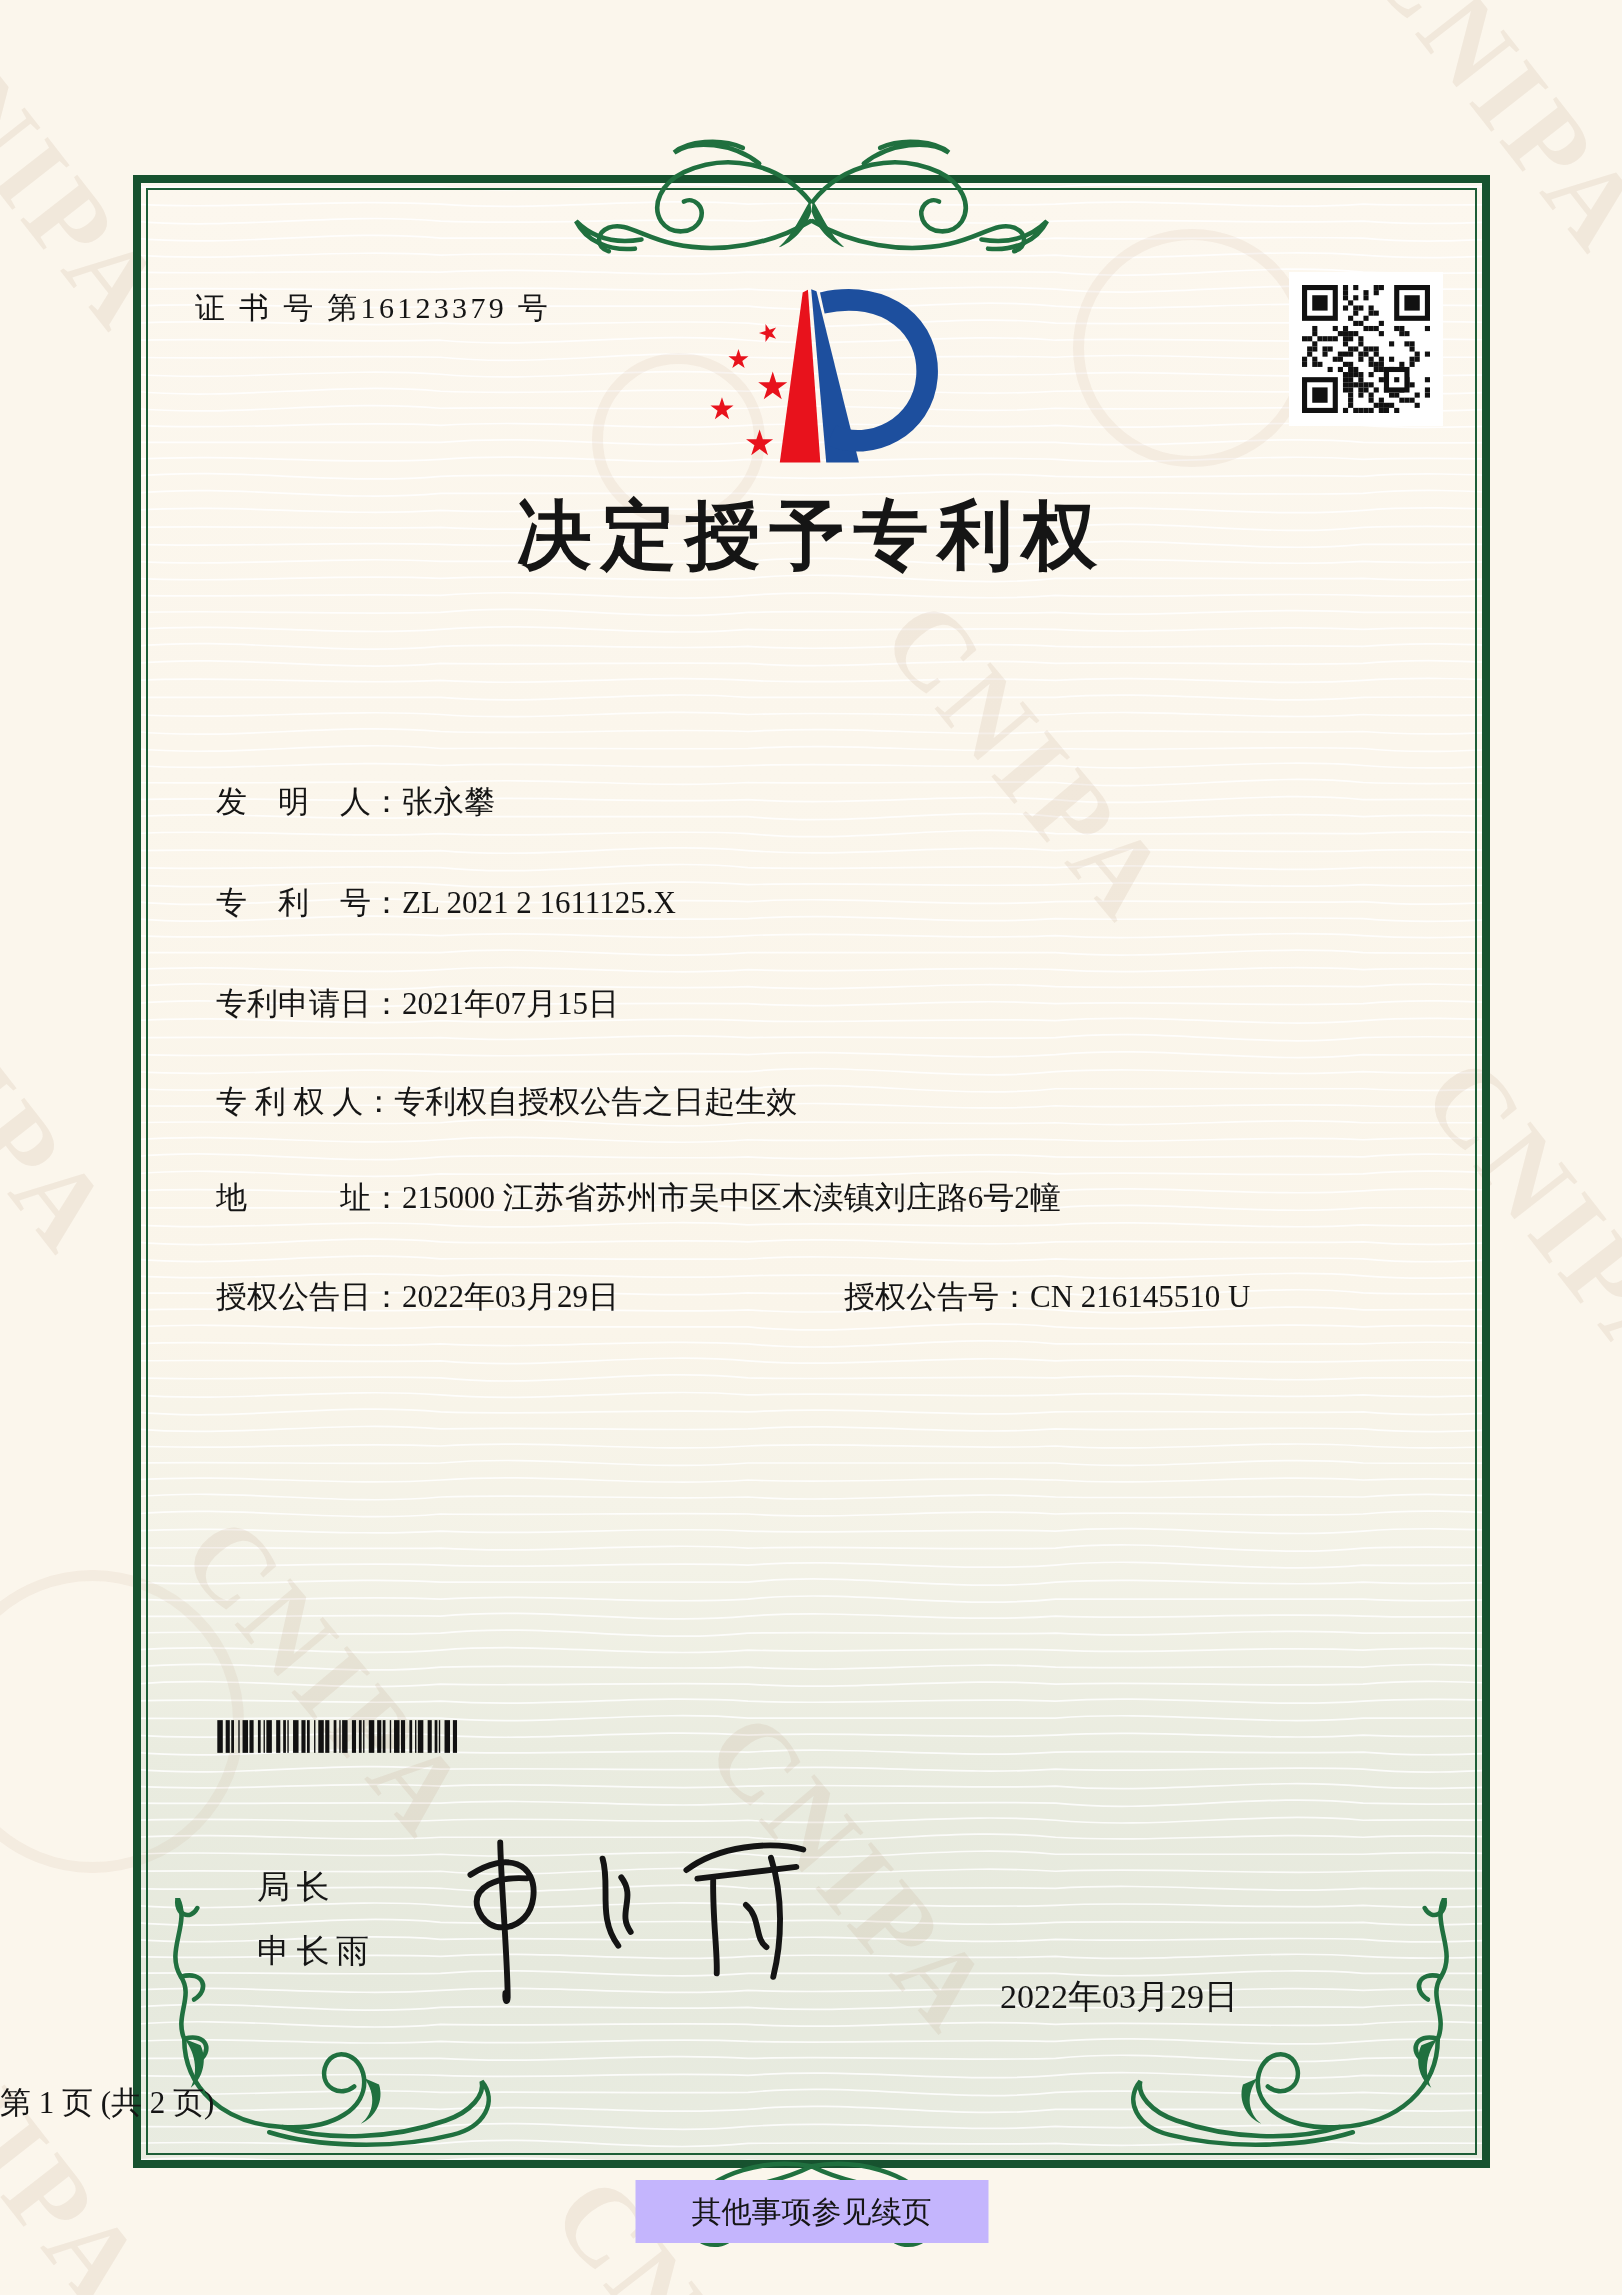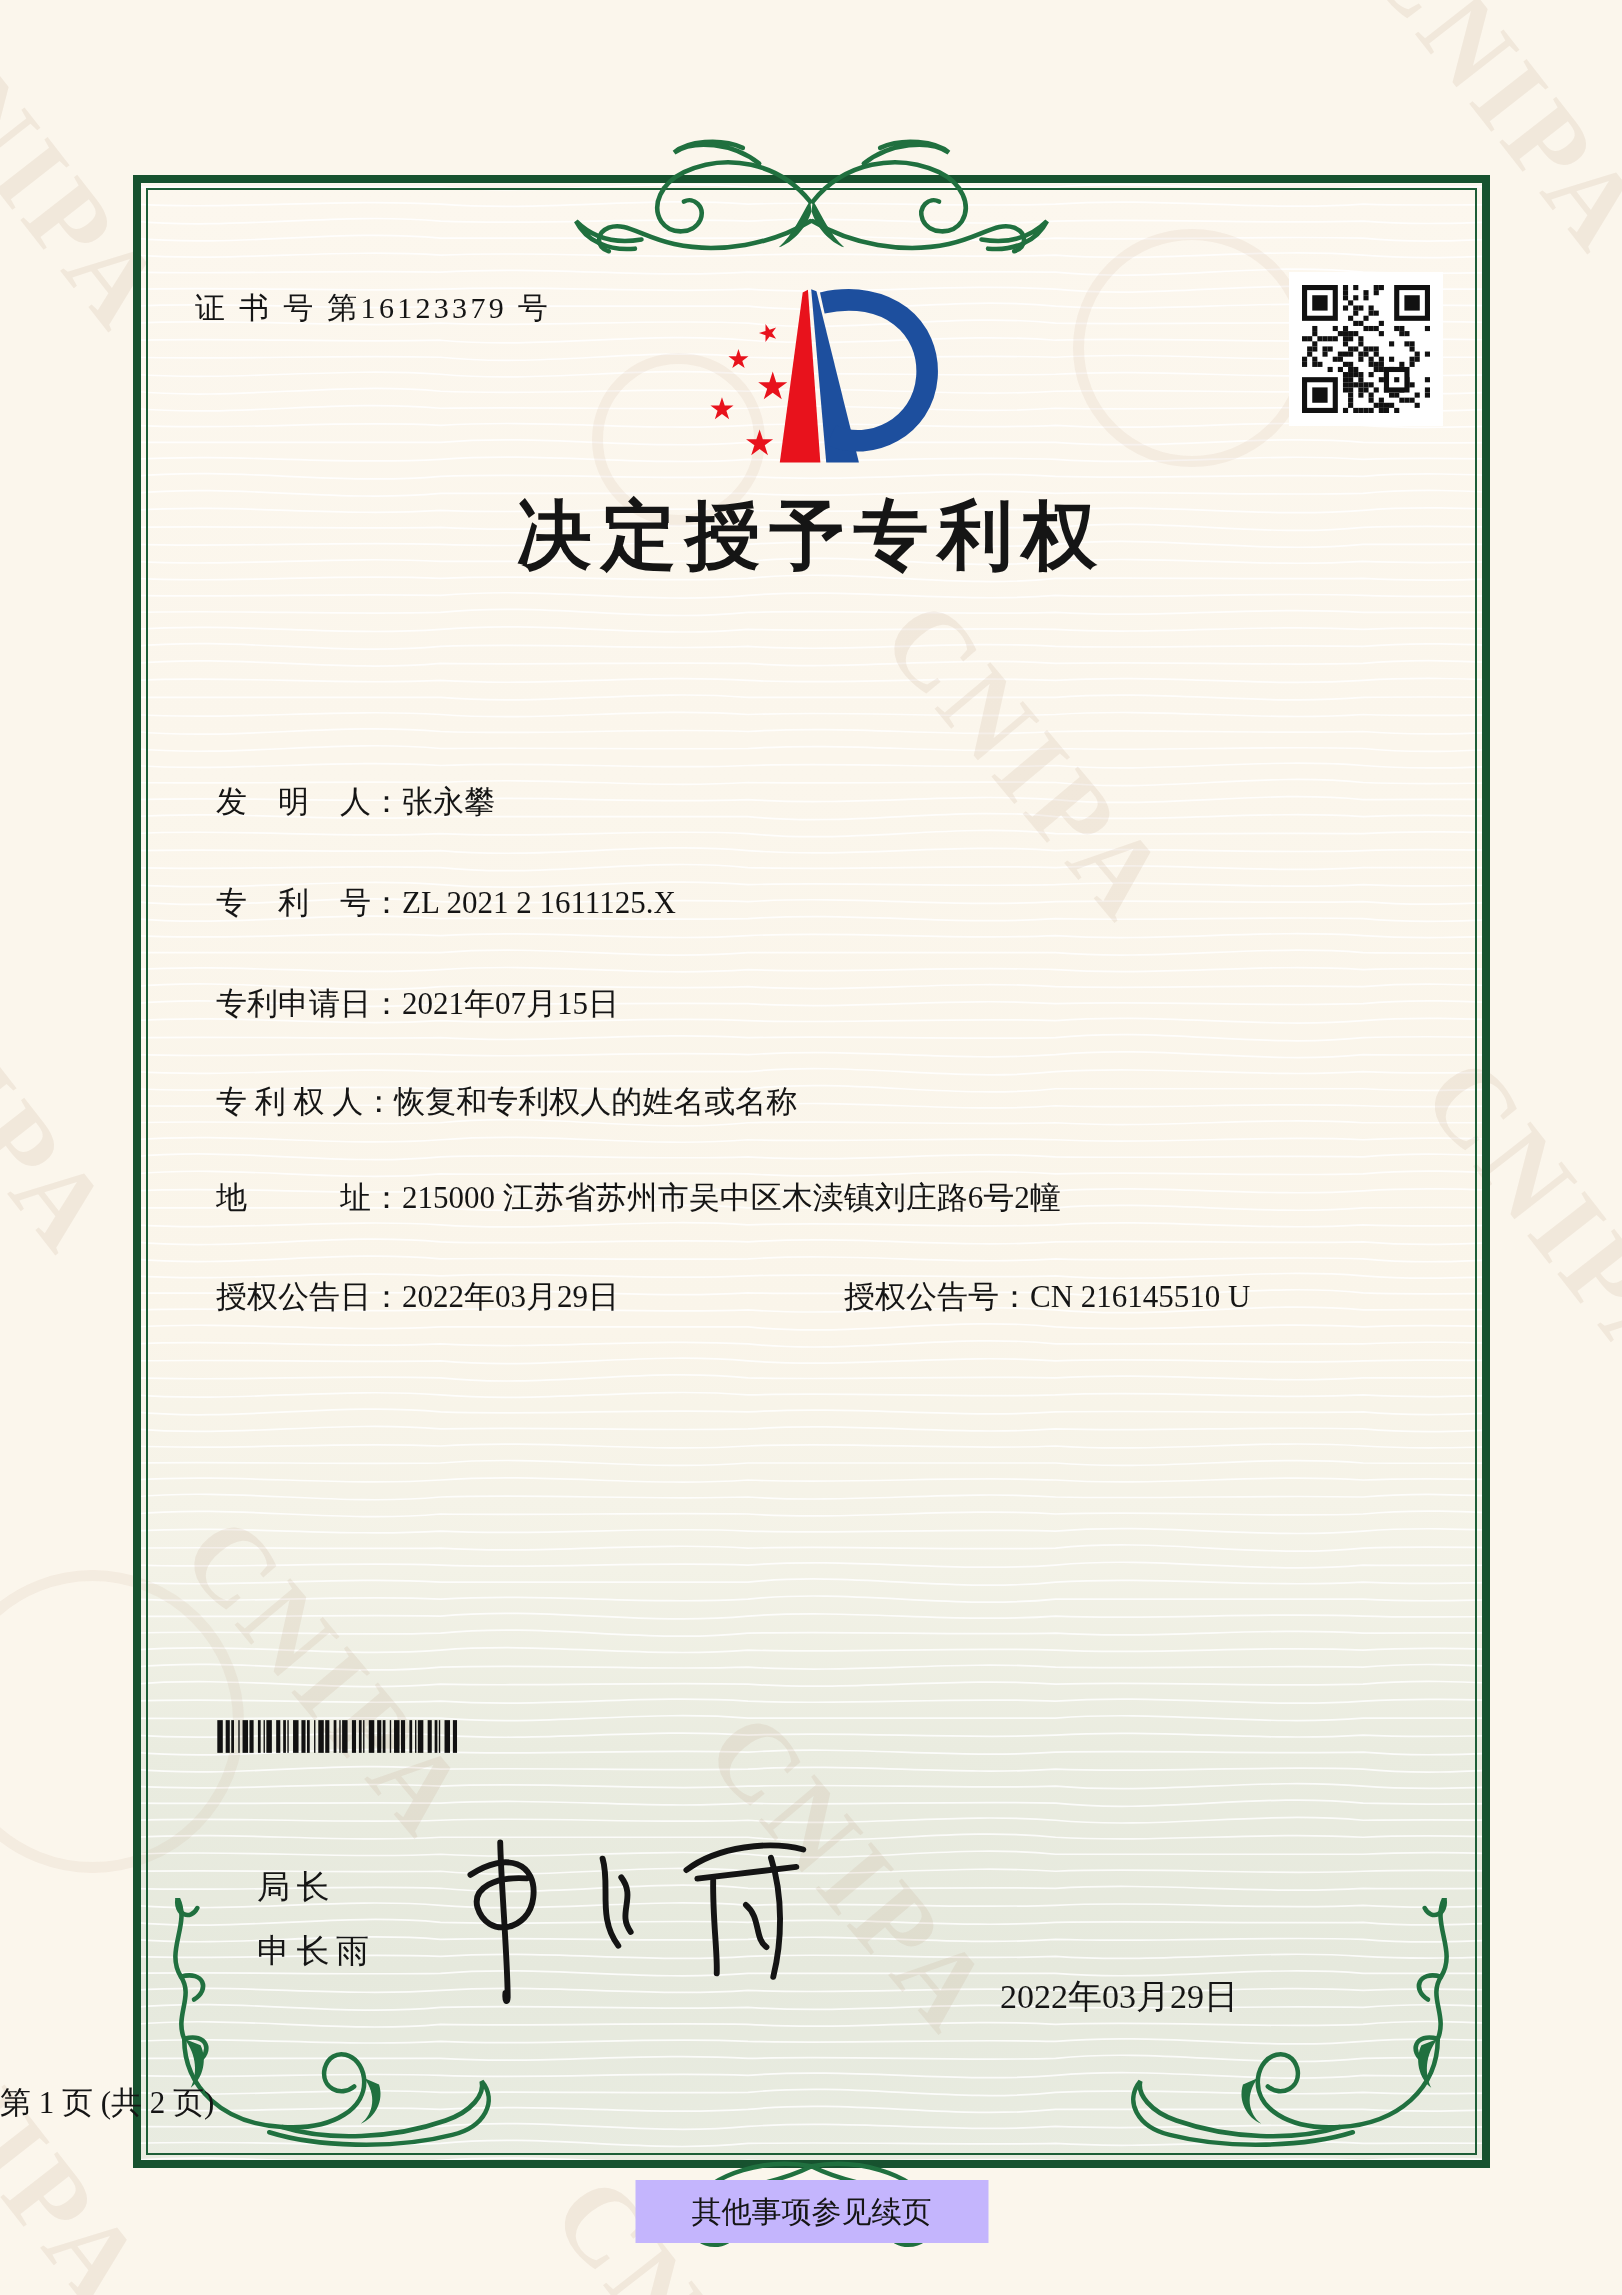--- a/index.html
+++ b/index.html
@@ -431,21 +431,21 @@
         <rect x="133.28" y="133.28" width="23.52" height="23.52" fill="#fff"></rect>
         <rect x="141.12" y="141.12" width="7.84" height="7.84" fill="#111"></rect>
       </svg>
   </div>
 
   <div class="abs" id="title">决定授予专利权</div>
 
   <div class="abs row" style="top:781px;">发　明　人：张永攀</div>
   <div class="abs row" style="top:882px;">专　利　号：ZL 2021 2 1611125.X</div>
   <div class="abs row" style="top:983px;">专利申请日：2021年07月15日</div>
-  <div class="abs row" style="top:1081px;">专 利 权 人：恢复和专利权人的姓名或名称</div>
+  <div class="abs row" style="top:1081px;">专 利 权 人：专利权自授权公告之日起生效</div>
   <div class="abs row" style="top:1177px;">地　　　址：215000 江苏省苏州市吴中区木渎镇刘庄路6号2幢</div>
   <div class="abs row" id="row-grant" style="top:1276px;">
     <span>授权公告日：2022年03月29日</span>
     <span class="g2">授权公告号：CN 216145510 U</span>
   </div>
 
 
   <svg class="abs" id="barcode" width="242" height="33" viewBox="0 0 370 50">
       <rect x="2.0" y="0" width="8.4" height="50" fill="#111"></rect>
       <rect x="14.8" y="0" width="6.3" height="50" fill="#111"></rect>

